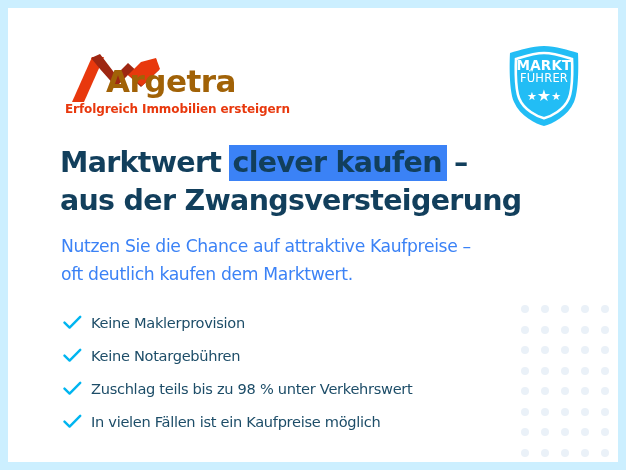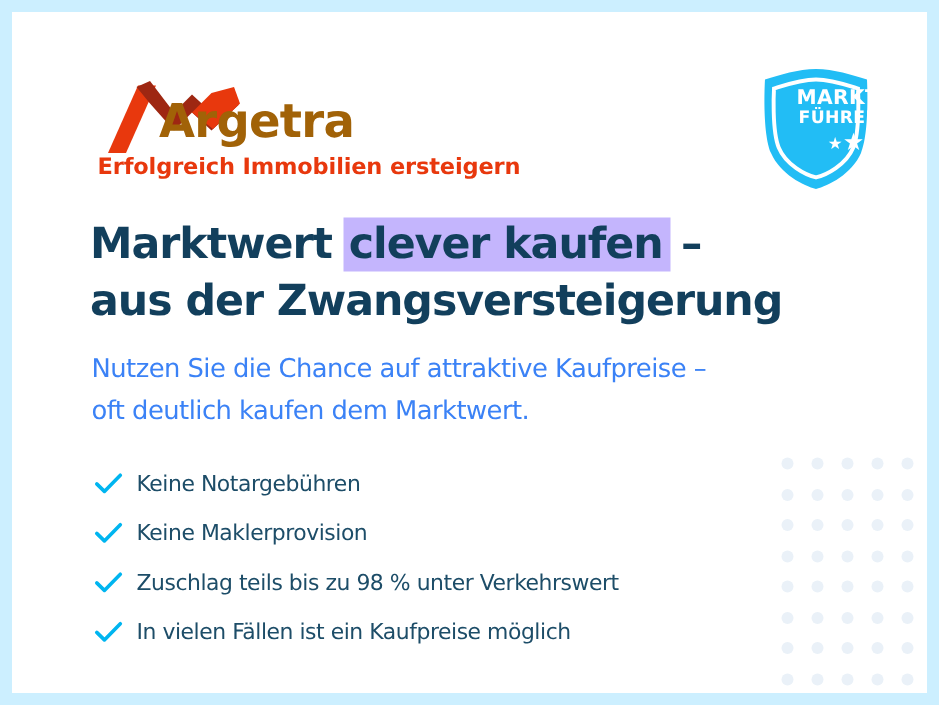--- a/index.html
+++ b/index.html
@@ -70,21 +70,21 @@
     font-size: 31px;
     letter-spacing: -0.5px;
     color: #a16207;
     line-height: 1;
   }
   .logo-tagline {
     position: absolute;
     left: 1px;
     top: 50px;
     font-family: "DejaVu Sans", sans-serif;
-    font-size: 15px;
+    font-size: 12px;
     font-weight: bold;
     letter-spacing: -0.1px;
     color: #e8380d;
     white-space: nowrap;
   }
 
   
   .badge {
     position: absolute;
     left: 494px;
@@ -94,36 +94,36 @@
   }
   .badge svg { display: block; }
   .badge-text {
     position: absolute;
     left: 0;
     top: 0;
     width: 84px;
     height: 84px;
     display: flex;
     flex-direction: column;
-    align-items: flex-end;
+    align-items: center;
     justify-content: center;
     pointer-events: none;
   }
   .badge-line1 {
     font-family: "DejaVu Sans", sans-serif;
     font-weight: bold;
     font-size: 13.5px;
     color: #ffffff;
     letter-spacing: 0.2px;
     line-height: 1.05;
     margin-top: -10px;
   }
   .badge-line2 {
     font-family: "DejaVu Sans", sans-serif;
-    font-weight: bold;
+    font-weight: normal;
     font-size: 11.5px;
     color: #ffffff;
     letter-spacing: 0.2px;
     line-height: 1.15;
   }
   .badge-stars {
     display: flex;
     align-items: center;
     gap: 1px;
     margin-top: 3px;
@@ -140,21 +140,21 @@
     top: 136px;
     width: 520px;
     font-family: "DejaVu Sans", sans-serif;
     font-weight: bold;
     font-size: 28.5px;
     line-height: 38px;
     letter-spacing: -0.7px;
     color: #123f5c;
   }
   .hl-mark {
-    background: #c4b5fd;
+    background: #3b82f6;
     padding: 1px 5px 2px 4px;
     margin: 0 -2px;
   }
 
   
   .subheading {
     position: absolute;
     left: 53px;
     top: 224px;
     width: 500px;
@@ -281,29 +281,29 @@
       <div>oft deutlich kaufen dem Marktwert.</div>
     </div>
 
     <div class="bullets">
       <div class="bullet">
         <span class="bullet-check">
           <svg width="19" height="15" viewBox="0 0 19 15" xmlns="http://www.w3.org/2000/svg">
             <path d="M1.5 7.6 L6.6 12.6 L17.2 1.8" fill="none" stroke="currentColor" stroke-width="2.4" stroke-linecap="round" stroke-linejoin="round"></path>
           </svg>
         </span>
-        <span class="bullet-label">Keine Notargebühren</span>
+        <span class="bullet-label">Keine Maklerprovision</span>
       </div>
       <div class="bullet">
         <span class="bullet-check">
           <svg width="19" height="15" viewBox="0 0 19 15" xmlns="http://www.w3.org/2000/svg">
             <path d="M1.5 7.6 L6.6 12.6 L17.2 1.8" fill="none" stroke="currentColor" stroke-width="2.4" stroke-linecap="round" stroke-linejoin="round"></path>
           </svg>
         </span>
-        <span class="bullet-label">Keine Maklerprovision</span>
+        <span class="bullet-label">Keine Notargebühren</span>
       </div>
       <div class="bullet">
         <span class="bullet-check">
           <svg width="19" height="15" viewBox="0 0 19 15" xmlns="http://www.w3.org/2000/svg">
             <path d="M1.5 7.6 L6.6 12.6 L17.2 1.8" fill="none" stroke="currentColor" stroke-width="2.4" stroke-linecap="round" stroke-linejoin="round"></path>
           </svg>
         </span>
         <span class="bullet-label">Zuschlag teils bis zu 98 % unter Verkehrswert</span>
       </div>
       <div class="bullet">

